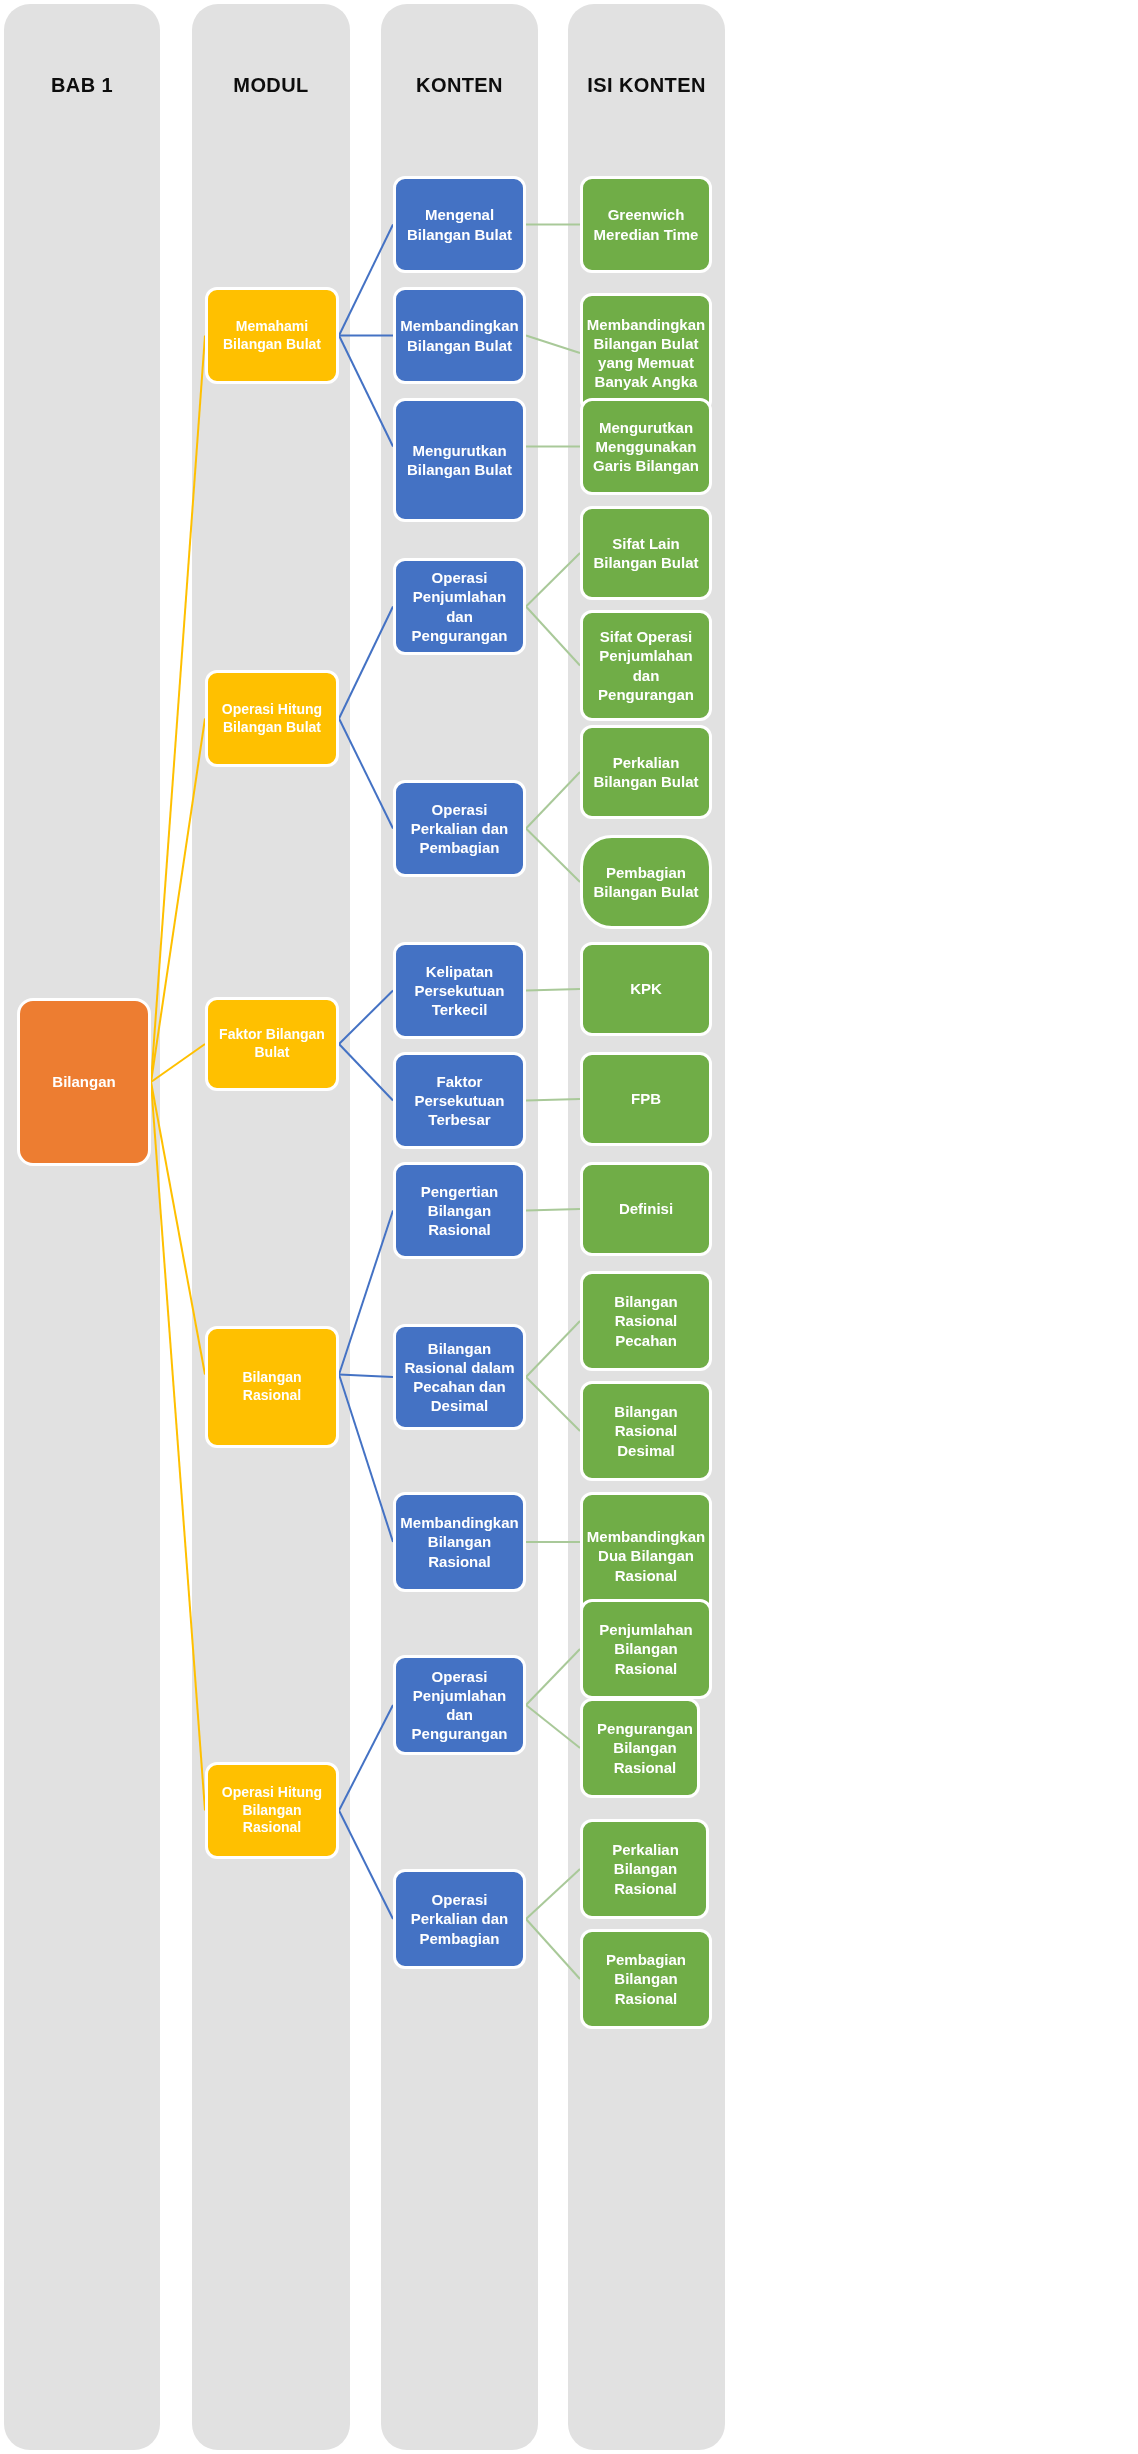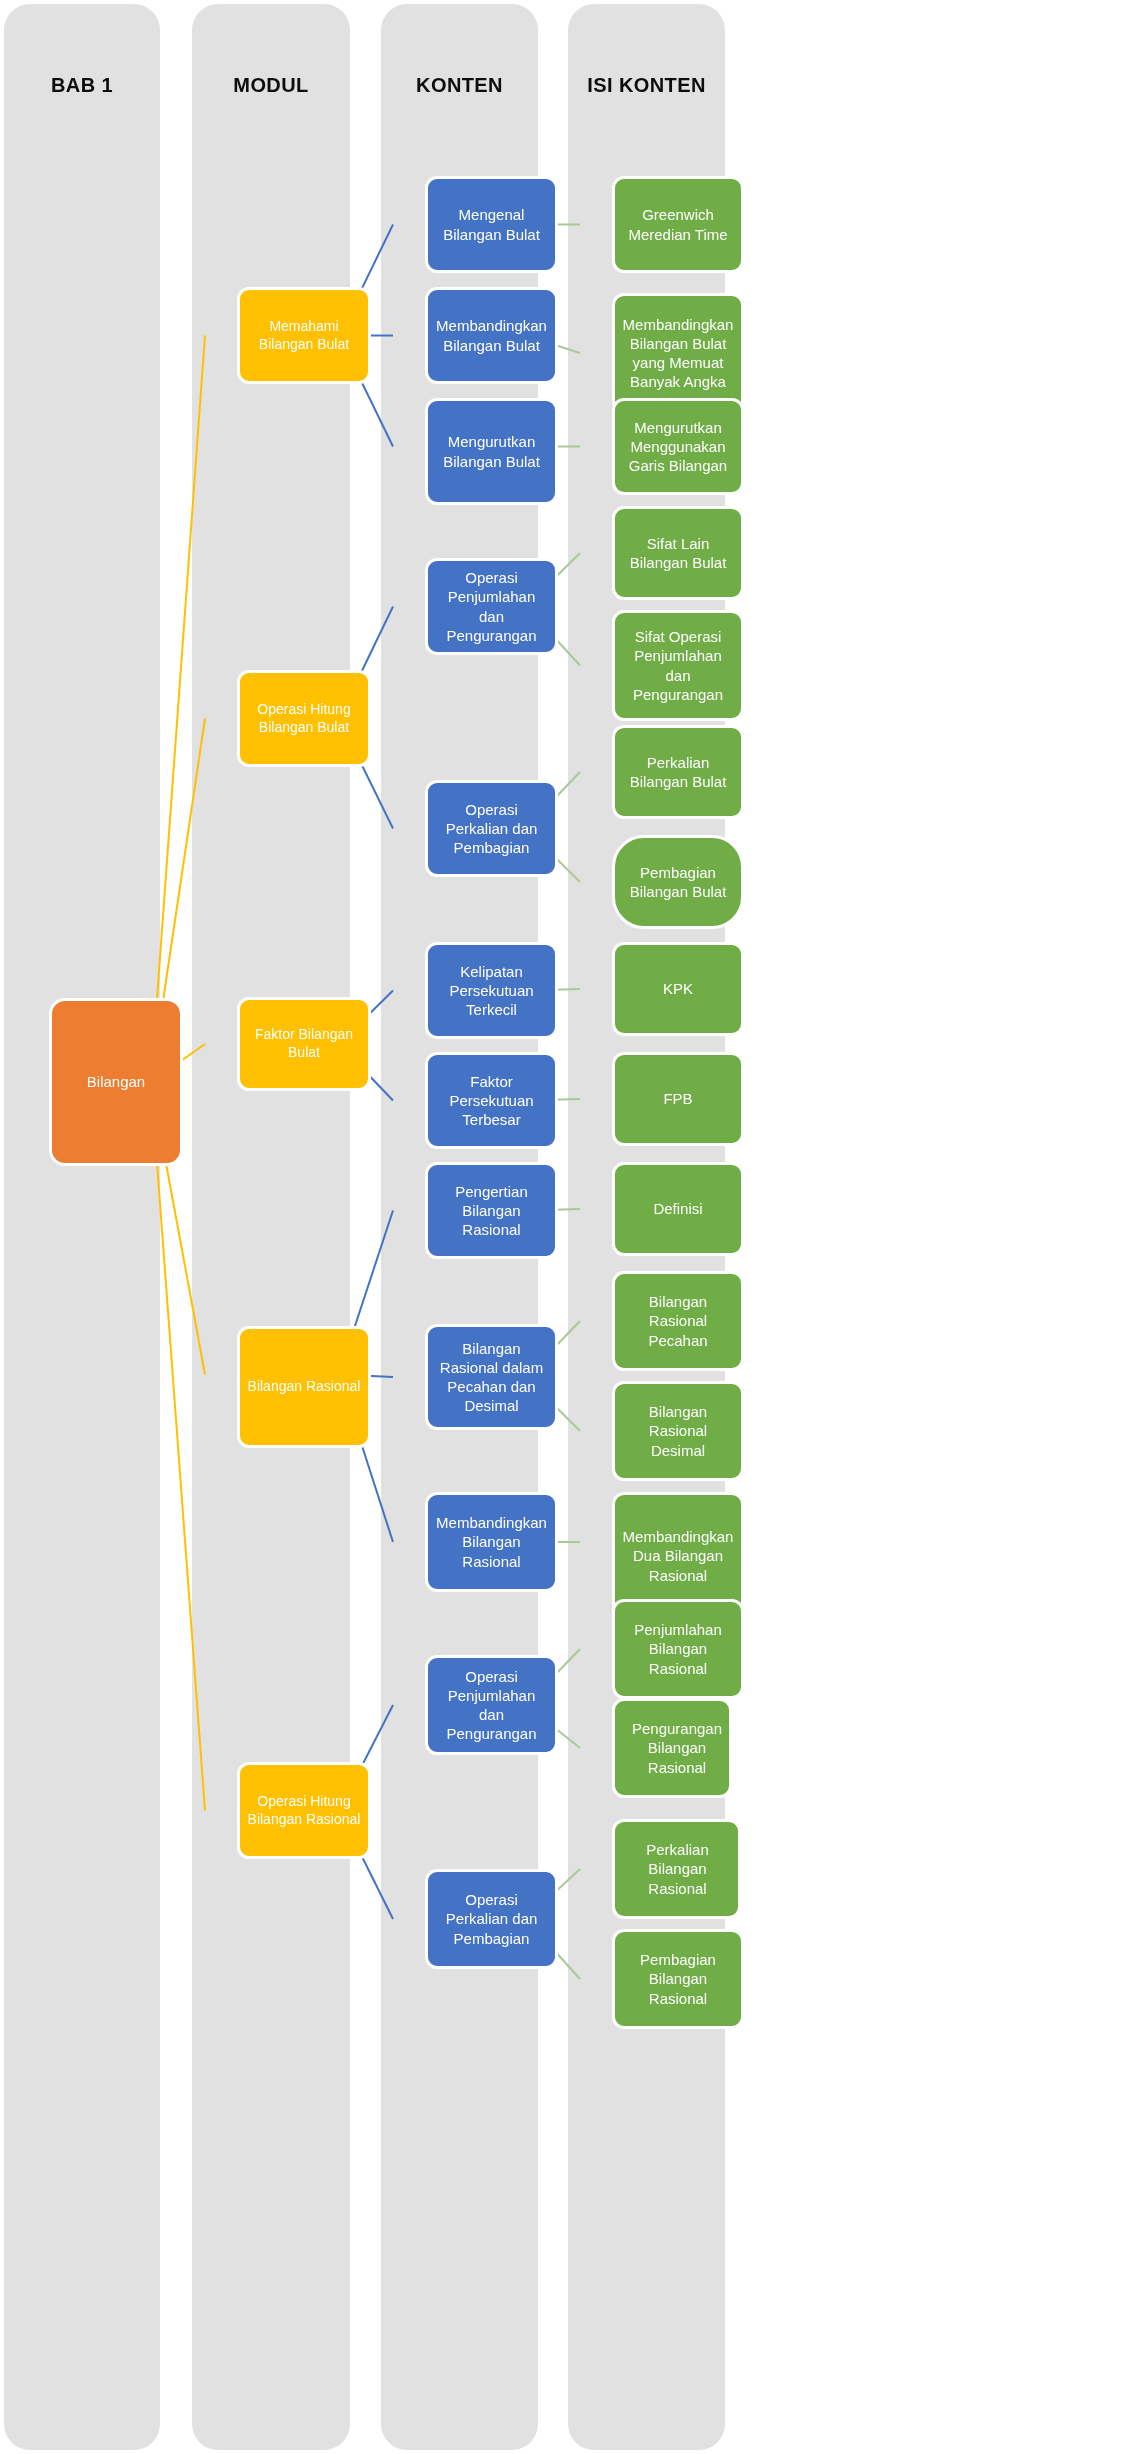--- a/index.html
+++ b/index.html
@@ -41,27 +41,26 @@
 
   
   .node{
     position:absolute;
     box-sizing:border-box;
     display:flex;
     align-items:center;
     justify-content:center;
     text-align:center;
     color:#ffffff;
-    font-weight:normal;
+    font-weight:bold;
     border-radius:12px;
     border:3px solid #ffffff;
     line-height:1.28;
     padding:4px 6px;
     overflow:hidden;
-    margin-left:32px;
   }
   .node.root{   background:#ed7d31; font-size:15px; border-radius:16px;}
   .node.module{ background:#ffc000; font-size:14px; }
   .node.content{background:#4472c4; font-size:15px; }
   .node.detail{ background:#70ad47; font-size:15px; }
 </style>
 </head>
 <body>
 
 <div id="stage">
@@ -113,21 +112,21 @@
       <line x1="526" y1="1919" x2="580" y2="1979" stroke="#a9c999" stroke-width="2"></line>
     </svg>
 
   <div id="nodes">
       <div class="node root" style="left: 17px; top: 998px; width: 134px; height: 168px;">Bilangan</div>
       <div class="node module" style="left: 205px; top: 287px; width: 134px; height: 97px;">Memahami  Bilangan Bulat</div>
       <div class="node content" style="left: 393px; top: 176px; width: 133px; height: 97px;">Mengenal Bilangan Bulat</div>
       <div class="node detail" style="left: 580px; top: 176px; width: 132px; height: 97px;">Greenwich Meredian Time</div>
       <div class="node content" style="left: 393px; top: 287px; width: 133px; height: 97px;">Membandingkan Bilangan Bulat</div>
       <div class="node detail" style="left: 580px; top: 293px; width: 132px; height: 120px;">Membandingkan Bilangan Bulat yang Memuat Banyak Angka</div>
-      <div class="node content" style="left: 393px; top: 398px; width: 133px; height: 107px;">Mengurutkan Bilangan Bulat</div>
+      <div class="node content" style="left: 393px; top: 398px; width: 133px; height: 124px;">Mengurutkan Bilangan Bulat</div>
       <div class="node detail" style="left: 580px; top: 398px; width: 132px; height: 97px;">Mengurutkan Menggunakan Garis Bilangan</div>
       <div class="node module" style="left: 205px; top: 670px; width: 134px; height: 97px;">Operasi Hitung Bilangan Bulat</div>
       <div class="node content" style="left: 393px; top: 558px; width: 133px; height: 97px;">Operasi Penjumlahan dan Pengurangan</div>
       <div class="node detail" style="left: 580px; top: 506px; width: 132px; height: 94px;">Sifat Lain Bilangan Bulat</div>
       <div class="node detail" style="left: 580px; top: 610px; width: 132px; height: 111px;">Sifat Operasi Penjumlahan dan Pengurangan</div>
       <div class="node content" style="left: 393px; top: 780px; width: 133px; height: 97px;">Operasi Perkalian dan Pembagian</div>
       <div class="node detail" style="left: 580px; top: 725px; width: 132px; height: 94px;">Perkalian Bilangan Bulat</div>
       <div class="node detail" style="left: 580px; top: 835px; width: 132px; height: 94px; border-radius: 32px;">Pembagian Bilangan Bulat</div>
       <div class="node module" style="left: 205px; top: 997px; width: 134px; height: 94px;">Faktor Bilangan Bulat</div>
       <div class="node content" style="left: 393px; top: 942px; width: 133px; height: 97px;">Kelipatan Persekutuan Terkecil</div>

